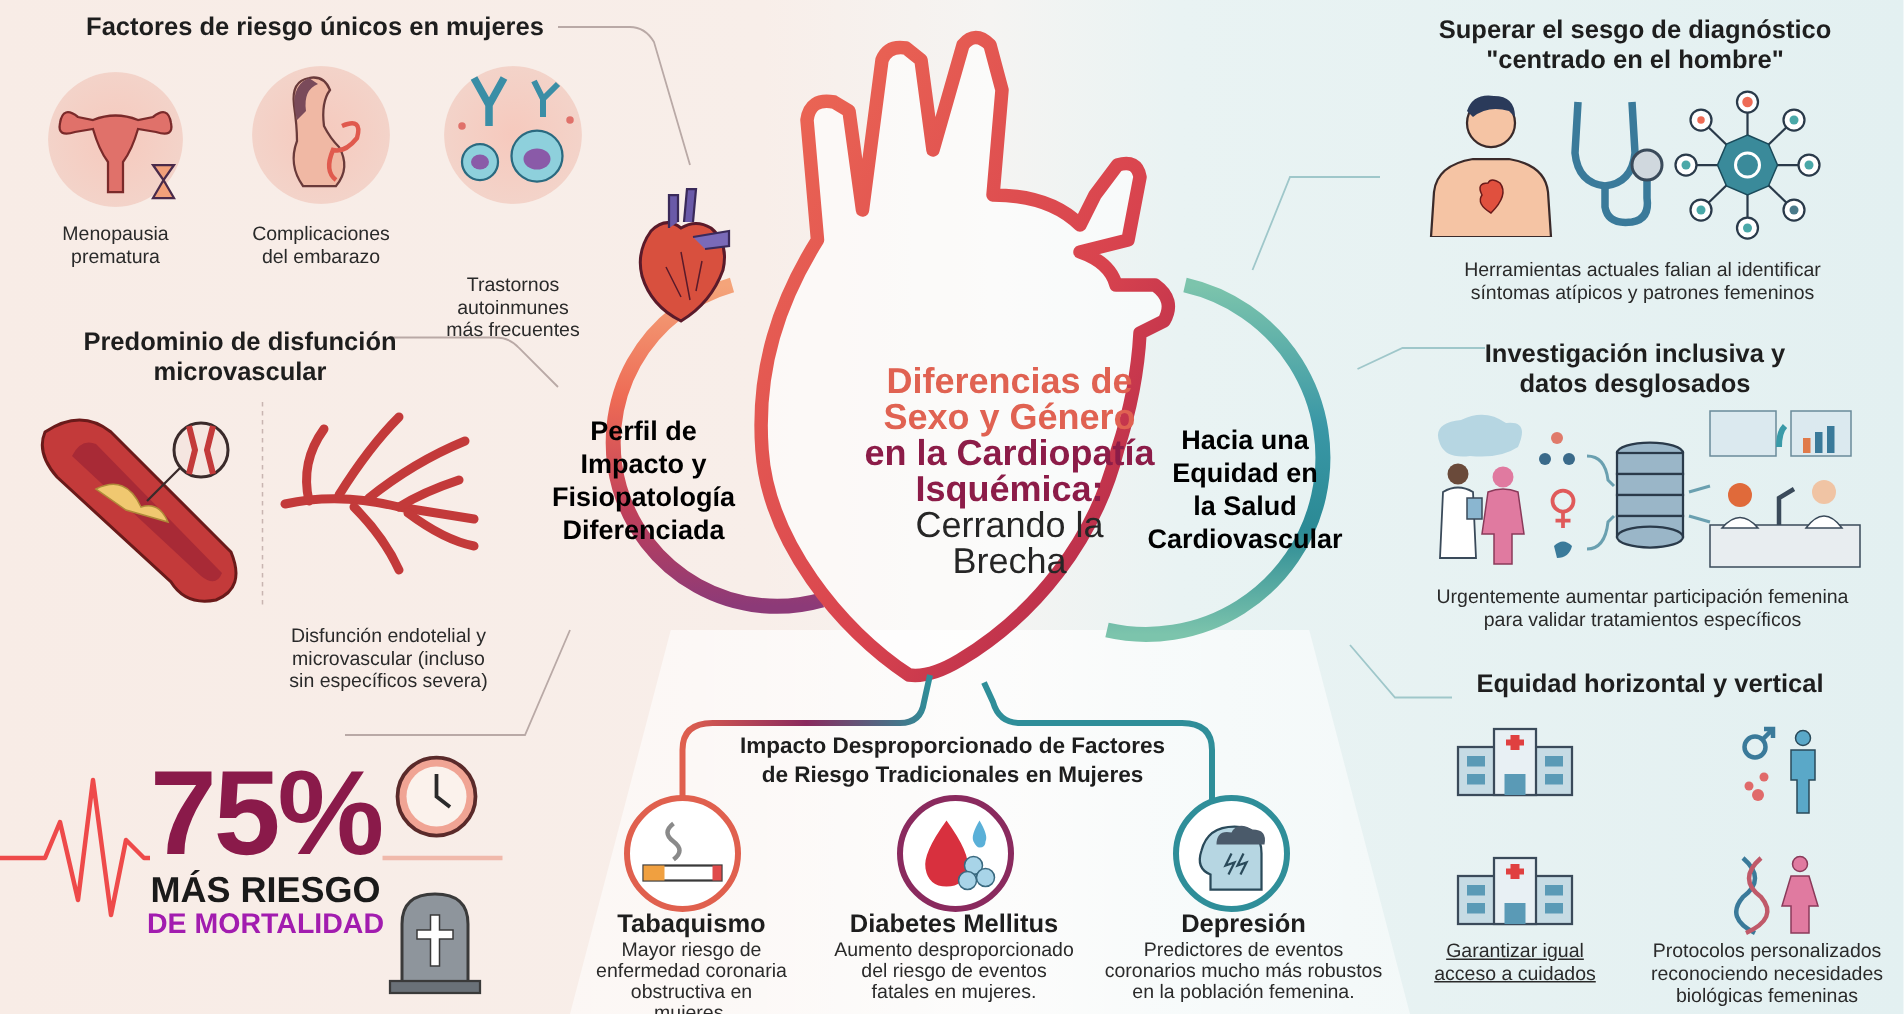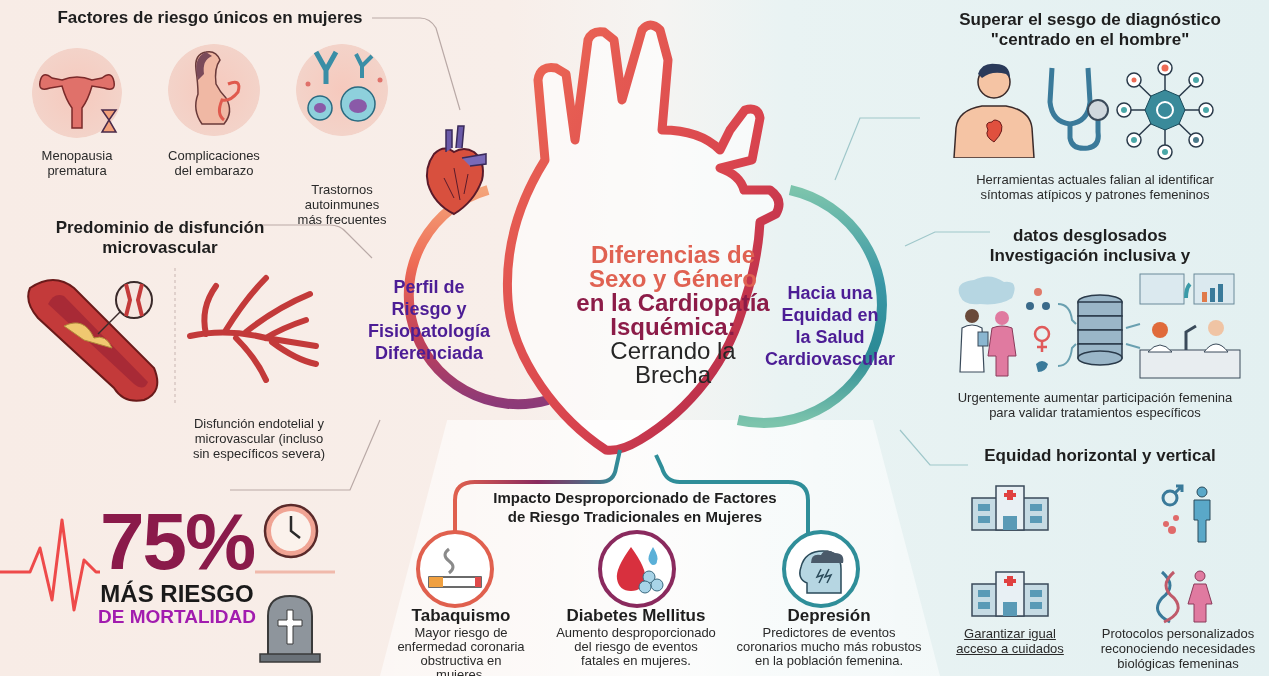--- a/index.html
+++ b/index.html
@@ -11,21 +11,21 @@
     background: linear-gradient(90deg, #f8ece6 0%, #f8eee9 40%, #f5f4f2 52%, #e9f3f3 62%, #e3f0f1 100%);
   }
   .bg-fan {
     position: absolute; left: 380px; top: 420px; width: 560px; height: 256px;
     background: linear-gradient(90deg, rgba(255,255,255,0.55), rgba(255,255,255,0.75), rgba(255,255,255,0.5));
     clip-path: polygon(12% 0, 88% 0, 100% 100%, 0 100%);
   }
   .abs { position: absolute; }
   .h-title { font-weight: bold; font-size: 17px; color: #1e1e1e; text-align: center; line-height: 20px; }
   .cap { font-size: 13px; line-height: 15px; color: #2a2a2a; text-align: center; }
-  .circle-text { font-weight: bold; font-size: 18px; line-height: 22px; text-align: center; color: #4c1d95; }
+  .circle-text { font-weight: bold; font-size: 18px; line-height: 22px; text-align: center; color: #000000; }
   .icon-bubble { position: absolute; border-radius: 50%; background: radial-gradient(circle, #f6c9bd 0%, #f3d3c9 70%, rgba(243,211,201,0) 72%); }
   .main-title { position: absolute; left: 560px; top: 243px; width: 226px; text-align: center; font-weight: bold; font-size: 24px; line-height: 24px; }
   .mt1 { color: #e06252; }
   .mt2 { color: #8c1c48; }
   .mt3 { color: #262626; font-weight: normal; font-size: 24px; }
   .stat-big { position: absolute; left: 100px; top: 502px; font-size: 80px; font-weight: bold; color: #8a1a4a; line-height: 80px; letter-spacing: -2px; font-family: "Liberation Sans", sans-serif; }
   .stat-l2 { position: absolute; left: 98px; top: 582px; width: 158px; text-align: center; font-weight: bold; font-size: 24px; line-height: 24px; color: #1a1a1a; }
   .stat-l3 { position: absolute; left: 98px; top: 606px; width: 158px; text-align: center; font-weight: bold; font-size: 19px; line-height: 22px; color: #a21caf; }
   .stat-l4 { position: absolute; left: 88px; top: 631px; width: 180px; text-align: center; font-size: 13px; line-height: 15px; color: #222; margin-top: 46px; }
   .rf-name { font-weight: bold; font-size: 17px; text-align: center; color: #1e1e1e; }
@@ -192,21 +192,21 @@
 <div class="abs" style="left:256px;top:590px;width:68px;height:76px;">
   <svg width="68" height="76" viewBox="0 0 68 76">
     <path d="M12 66 L12 26 Q12 6 34 6 Q56 6 56 26 L56 66 Z" fill="#8e959c" stroke="#3a3a3a" stroke-width="2"></path>
     <path d="M31 20 L37 20 L37 30 L46 30 L46 36 L37 36 L37 54 L31 54 L31 36 L22 36 L22 30 L31 30 Z" fill="#ffffff" stroke="#3a3a3a" stroke-width="1"></path>
     <rect x="4" y="64" width="60" height="8" fill="#6a7178" stroke="#3a3a3a" stroke-width="1.5"></rect>
   </svg>
 </div>
 
 <div class="abs circle-text" style="left:364px;top:276px;width:130px;">
   <div>Perfil de</div>
-    <div>Riesgo y</div>
+    <div>Impacto y</div>
     <div>Fisiopatología</div>
     <div>Diferenciada</div>
 </div>
 <div class="abs circle-text" style="left:756px;top:282px;width:148px;">
   <div>Hacia una</div>
     <div>Equidad en</div>
     <div>la Salud</div>
     <div>Cardiovascular</div>
 </div>
 
@@ -320,22 +320,22 @@
     <circle cx="84" cy="82" r="3" fill="#4a7a8a"></circle>
       <circle cx="53" cy="94" r="3" fill="#4aa8a8"></circle>
   </svg>
 </div>
 <div class="abs cap" style="left:940px;top:172px;width:310px;">
   <div>Herramientas actuales falian al identificar</div>
     <div>síntomas atípicos y patrones femeninos</div>
 </div>
 
 <div class="abs h-title" style="left:960px;top:226px;width:260px;">
-  <div>datos desglosados</div>
-    <div>Investigación inclusiva y</div>
+  <div>Investigación inclusiva y</div>
+    <div>datos desglosados</div>
 </div>
 <div class="abs" style="left:950px;top:272px;width:300px;height:110px;">
   <svg width="300" height="110" viewBox="0 0 300 110">
     <path d="M10 24 Q4 10 24 8 Q40 0 54 10 Q70 8 62 26 Q50 34 30 32 Q14 34 10 24 Z" fill="#b6d6e2"></path>
 
     <circle cx="22" cy="44" r="7" fill="#6a4a3a"></circle>
     <path d="M10 100 L12 56 Q22 50 32 56 L34 100 Z" fill="#ffffff" stroke="#3a4a5a" stroke-width="1.2"></path>
     <rect x="28" y="60" width="10" height="14" fill="#8ab6d0" stroke="#3a4a5a"></rect>
 
     <circle cx="52" cy="46" r="7" fill="#e07aa0"></circle>

